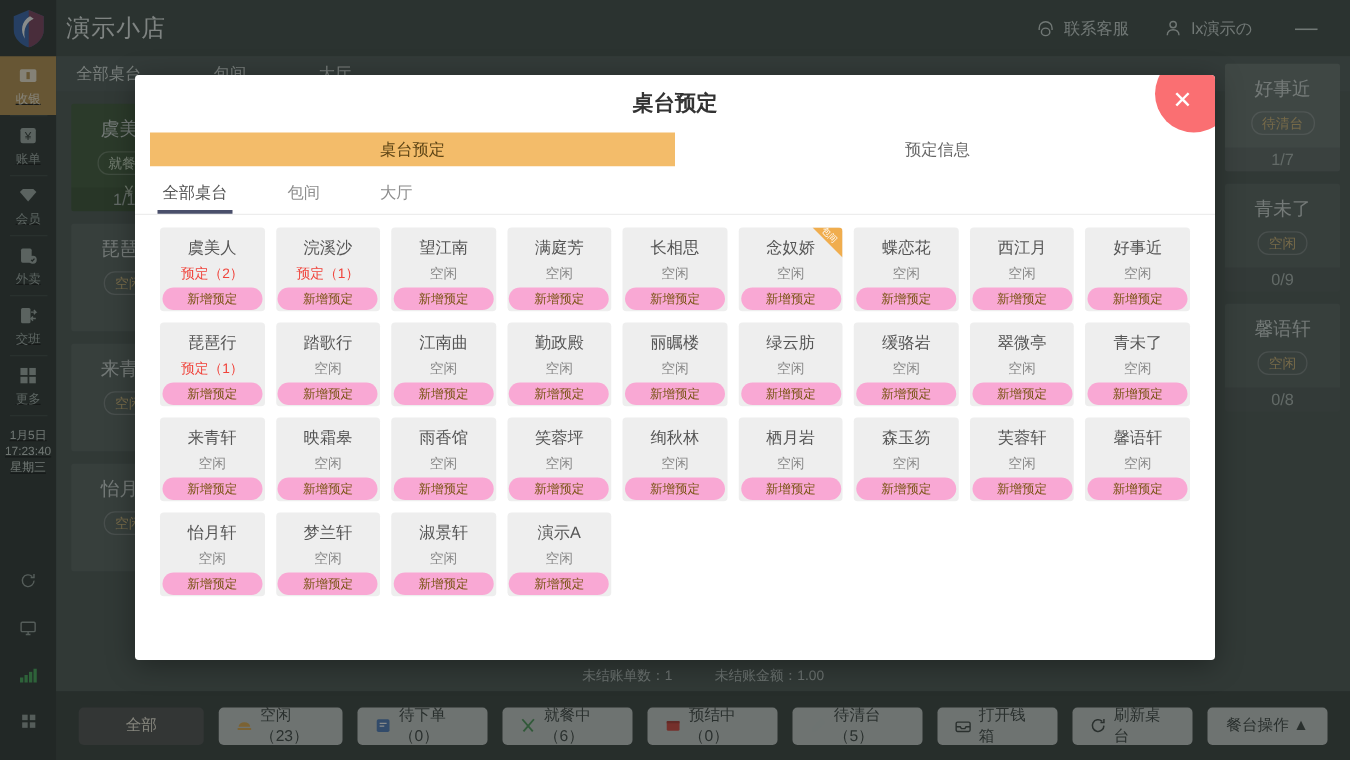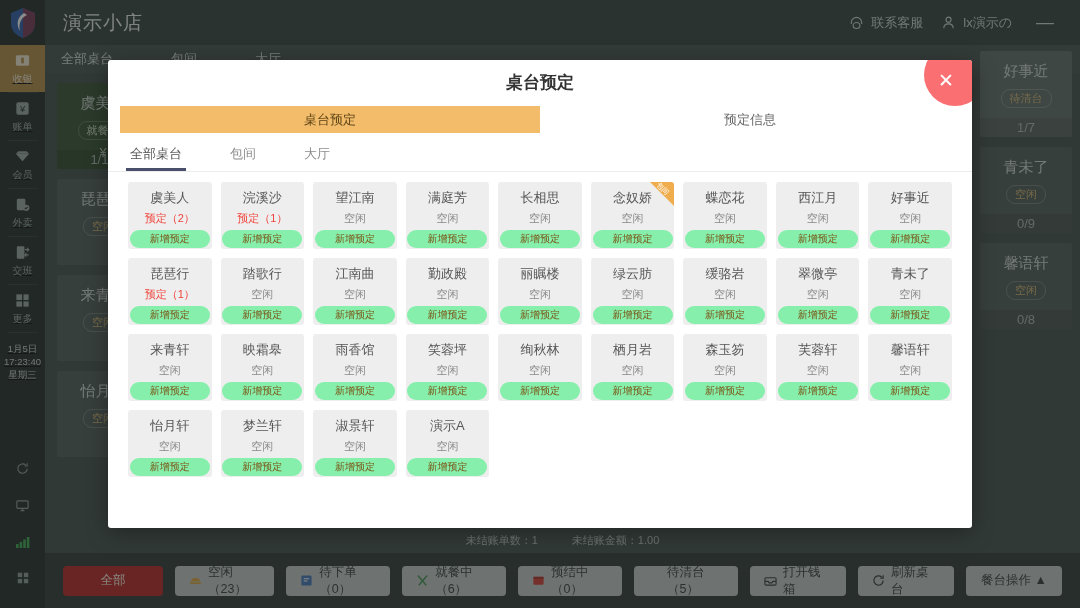--- a/index.html
+++ b/index.html
@@ -15,24 +15,24 @@
   .topbar {
     position: absolute; left: 0; top: 0; width: 1080px; height: 45px;
     background: #303b37;
     display: flex; align-items: center;
   }
   .logo-box {
     width: 45px; height: 45px; background: #1b2320;
     display: flex; align-items: center; justify-content: center;
   }
   .shop-title {
-    margin-left: 18px; color: #e9edec; font-size: 19px; letter-spacing: 1px;
+    margin-left: 8px; color: #e9edec; font-size: 19px; letter-spacing: 1px;
   }
   .topbar-right {
-    margin-left: auto; display: flex; align-items: center; gap: 18px;
+    margin-left: auto; display: flex; align-items: center; gap: 28px;
     padding-right: 20px; color: #c9d2cf; font-size: 13px;
   }
   .tb-item { display: flex; align-items: center; gap: 7px; cursor: default; }
   .tb-min { font-size: 18px; color: #c9d2cf; padding: 0 6px; }
 
   
   .sidebar {
     position: absolute; left: 0; top: 45px; width: 45px; height: 563px;
     background: #1b2320;
     display: flex; flex-direction: column; align-items: center; text-decoration: underline;
@@ -101,21 +101,21 @@
     position: absolute; left: 45px; top: 553px; width: 1035px; height: 55px;
     background: #272f2c; display: flex; align-items: center;
     padding: 0 18px; gap: 12px;
   }
   .btm-btn {
     height: 30px; min-width: 96px; border-radius: 4px;
     background: #c3c8c6; color: #2d3331; font-size: 12.5px;
     display: flex; align-items: center; justify-content: center; gap: 6px;
     padding: 0 14px; cursor: pointer; border: none;
   }
-  .btm-btn.primary { background: #b91c1c; color: #f7efdf; min-width: 100px; }
+  .btm-btn.primary { background: #404040; color: #f7efdf; min-width: 100px; }
   .btm-btn .bi { display: inline-flex; }
 
   
   .dim {
     position: absolute; left: 0; top: 0; width: 1080px; height: 608px;
     background: rgba(40,46,44,.55);
   }
 
   
   .modal {
@@ -161,21 +161,21 @@
   .tcard {
     height: 67px; background: #eeeeee; border-radius: 3px;
     text-align: center; position: relative; overflow: hidden;
     padding-top: 7px; cursor: pointer;
   }
   .tcard .tname { font-size: 13px; color: #555; }
   .tcard .tstatus { font-size: 11px; color: #888; margin-top: 4px; }
   .tcard .tstatus.booked { color: #f0433b; }
   .tcard .tbtn {
     display: inline-block; margin-top: 4px; font-size: 10px;
-    color: #7a5415; background: #86efac; border-radius: 9px;
+    color: #7a5415; background: #f9a8d4; border-radius: 9px;
     padding: 2px 20px;
   }
   .ribbon {
     position: absolute; right: 0; top: 0; width: 0; height: 0;
     border-top: 24px solid #f0ad4e; border-left: 24px solid transparent;
   }
   .ribbon-txt {
     position: absolute; right: 1px; top: 2px;
     font-size: 7px; color: #fff; transform: rotate(45deg);
     transform-origin: center; width: 20px; text-align: center;

